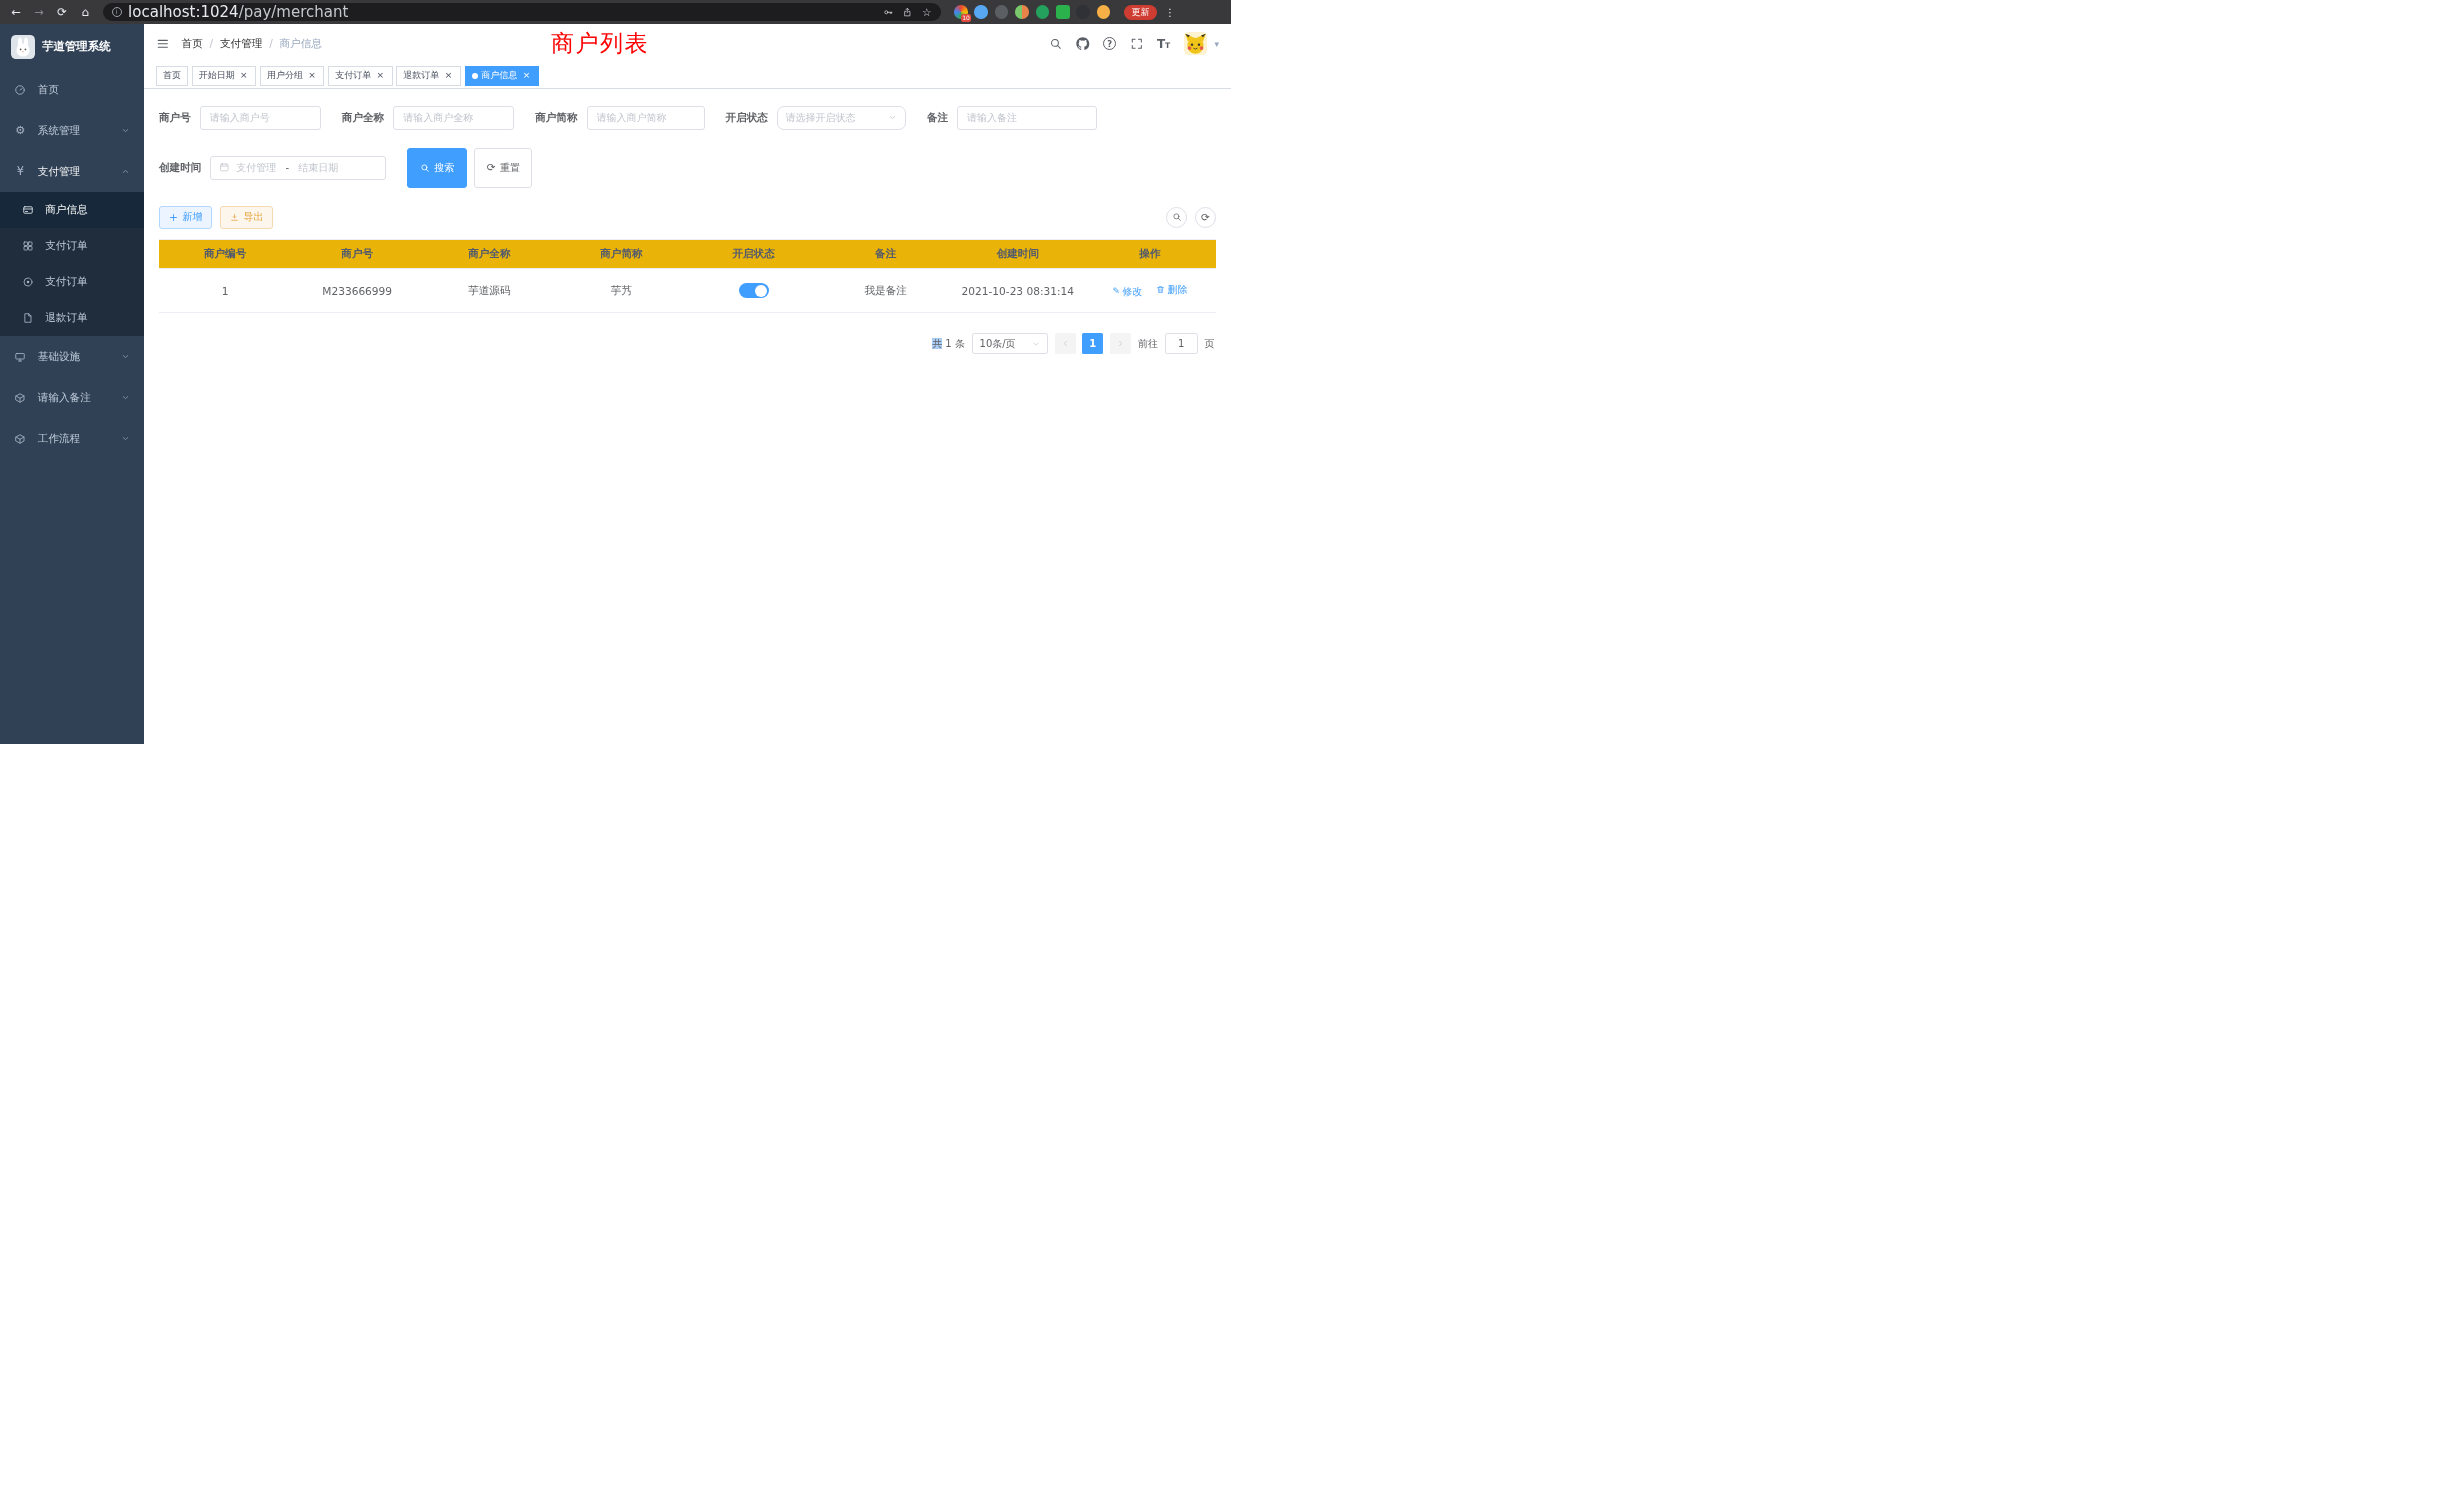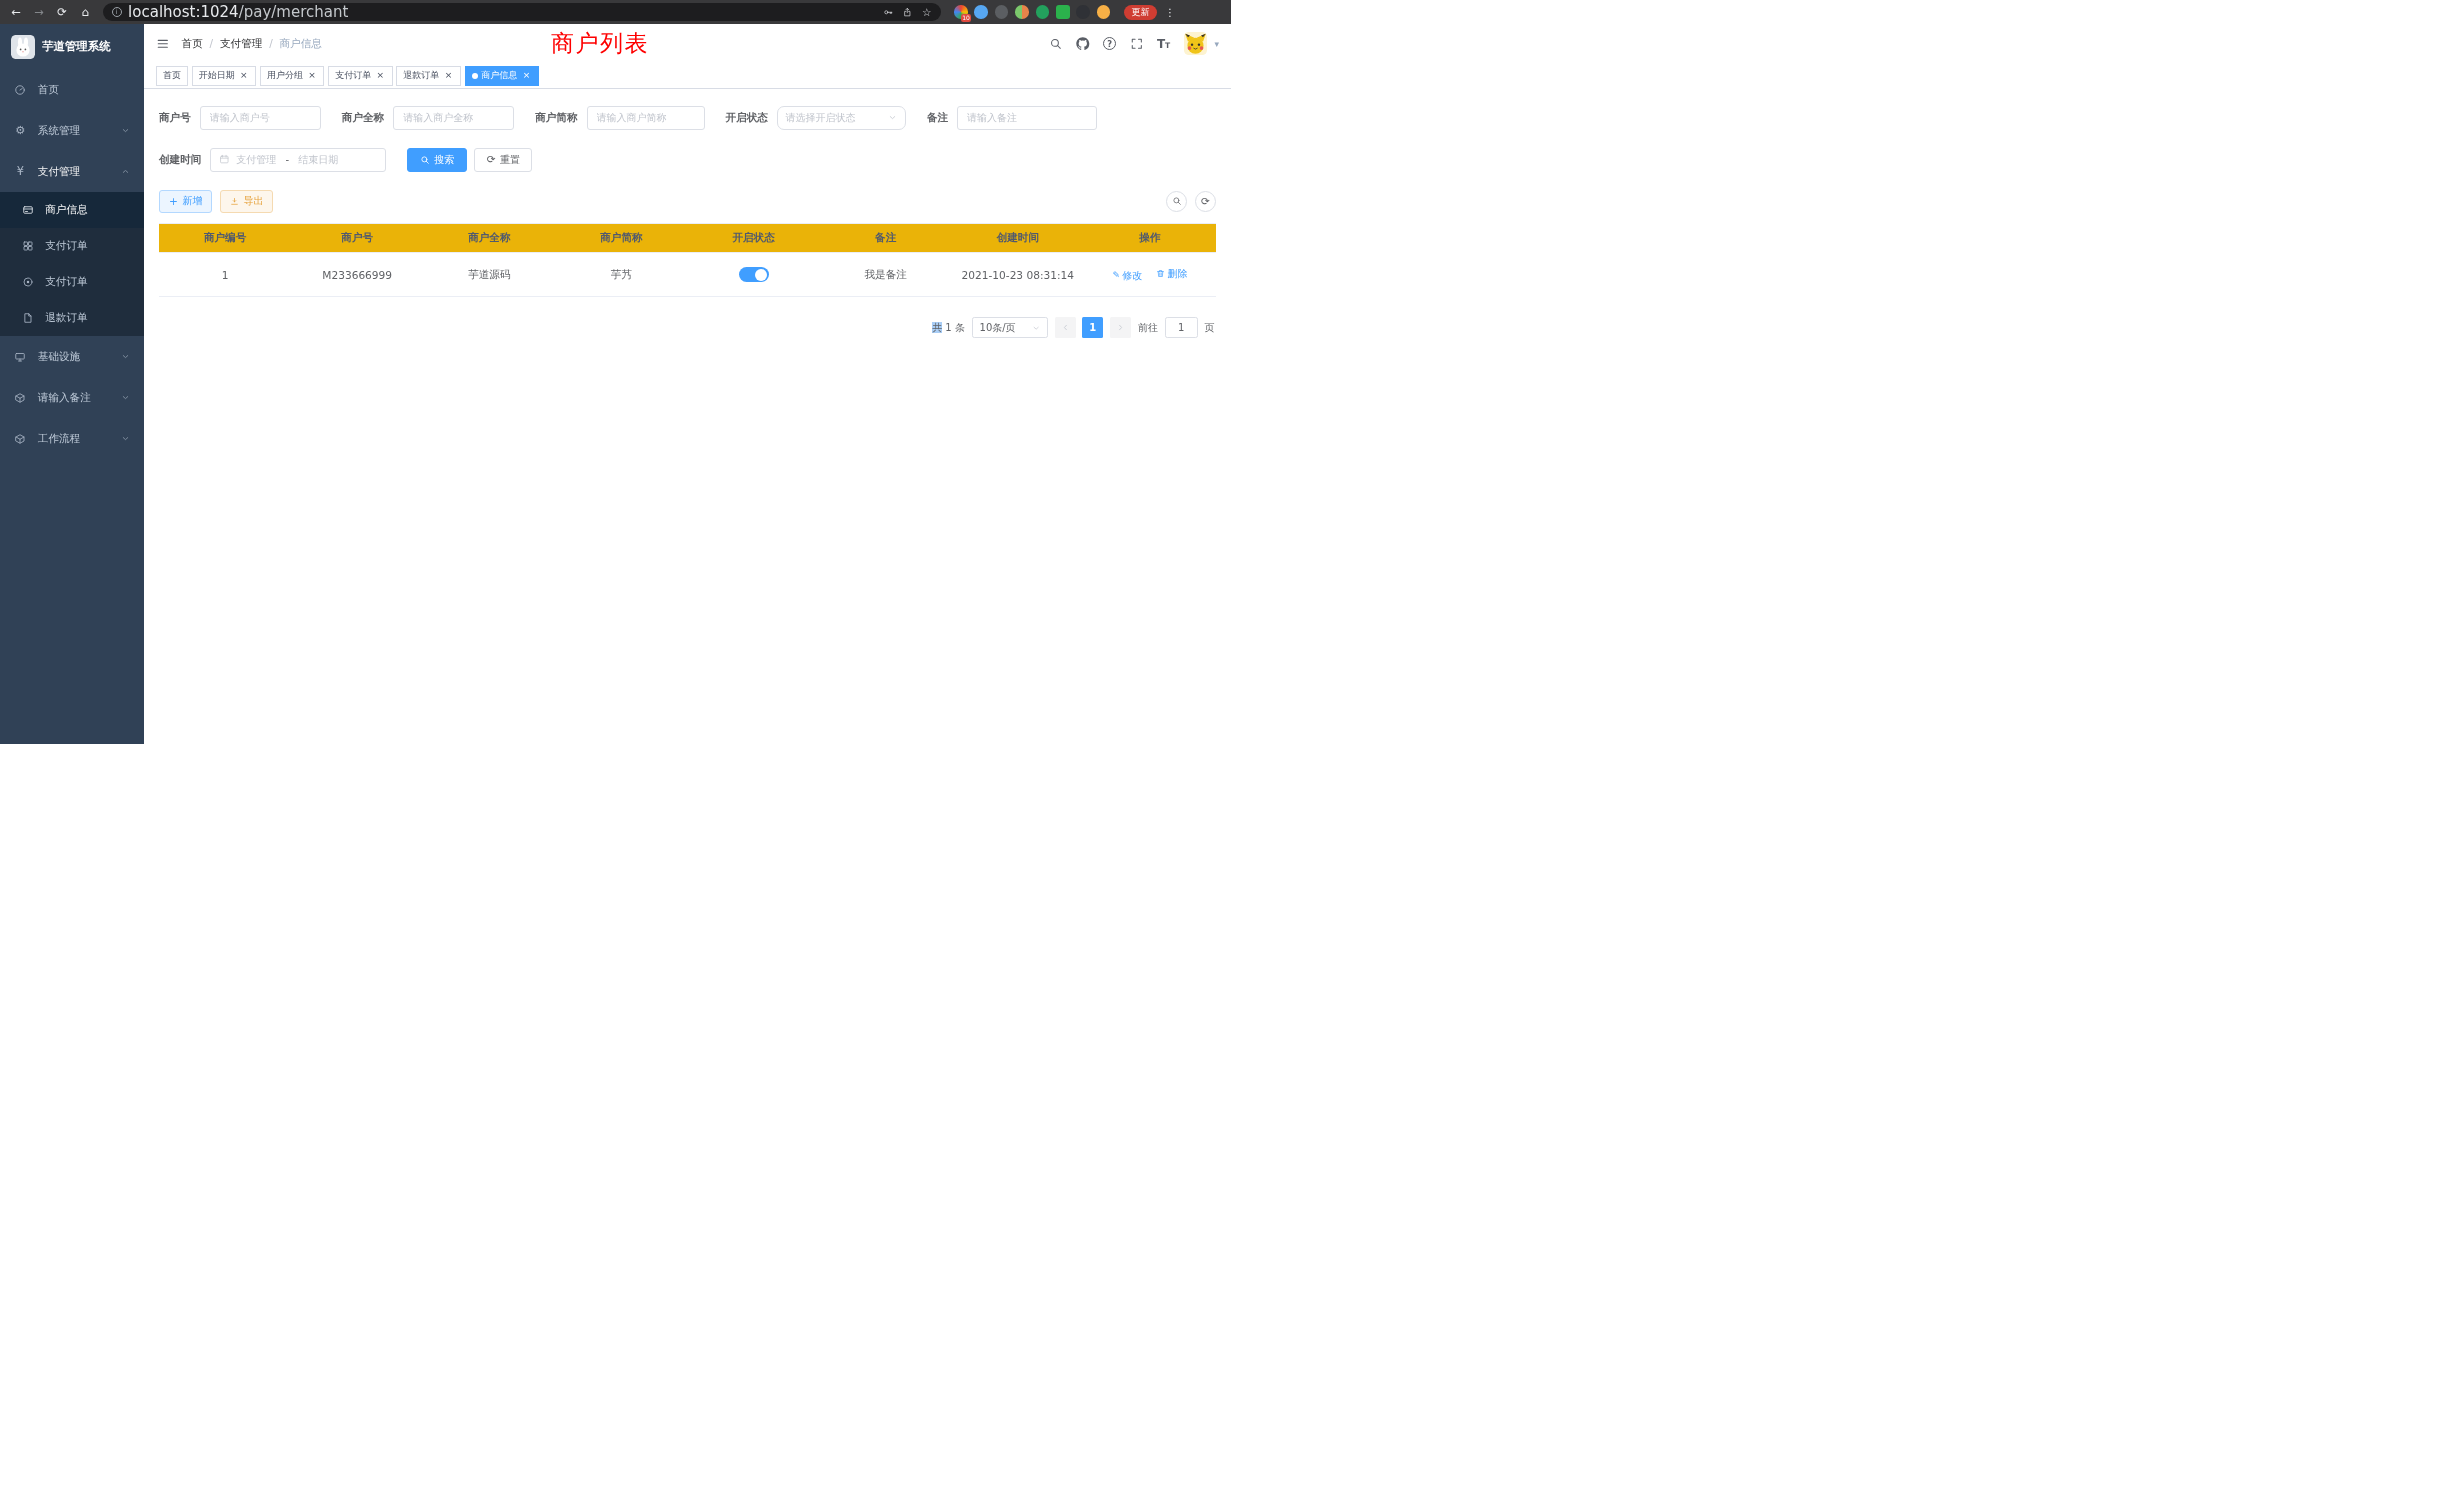--- a/index.html
+++ b/index.html
@@ -84,21 +84,21 @@
 .f-label{font-size:10.6px;color:#606266;font-weight:700;margin-right:9px;white-space:nowrap}
 .f-input{height:24px;border:0.8px solid #dcdfe6;border-radius:3px;padding:0 9px;font-size:10px;color:#606266;outline:none;font-family:inherit}
 .f-input::placeholder{color:#c0c4cc}
 .w155{width:118px}.w160{width:121px}.w185{width:140px}
 .f-select{width:129px;height:24px;border:0.8px solid #dcdfe6;border-radius:7px;display:flex;align-items:center;justify-content:space-between;padding:0 7.6px;cursor:pointer;background:#fff}
 .ph{color:#c0c4cc;font-size:10px;white-space:nowrap}
 .f-select .sv{width:9px;height:9px;color:#c0c4cc}
 .f-range{width:176px;height:24px;border:0.8px solid #dcdfe6;border-radius:3px;display:flex;align-items:center;gap:6.8px;padding:0 7.6px;cursor:text;background:#fff}
 .f-range .sep{color:#606266;font-size:10px;margin:0 2.3px}
 .f-range .sv{width:10.6px;height:10.6px;color:#c0c4cc;stroke-width:1.6}
-.btn{height:24px;border:0.8px solid #dcdfe6;border-radius:3px;background:#fff;color:#606266;font-size:10px;display:inline-flex;align-items:center;gap:4.5px;padding:0 11.4px;cursor:pointer;font-family:inherit}
+.btn{height:40px;border:0.8px solid #dcdfe6;border-radius:3px;background:#fff;color:#606266;font-size:10px;display:inline-flex;align-items:center;gap:4.5px;padding:0 11.4px;cursor:pointer;font-family:inherit}
 .btn .sv{width:10px;height:10px}
 .btn-primary{background:#409eff;border-color:#409eff;color:#fff}
 .mr10{margin-right:7.6px}
 .refresh-ch{font-size:10.6px;line-height:1;display:inline-block}
 
 
 .toolbar{display:flex;align-items:center;margin-bottom:10.6px}
 .btn-sm{height:23px;padding:0 9px;font-size:10px;border-radius:3px;display:inline-flex;align-items:center;gap:4.5px;cursor:pointer;font-family:inherit}
 .btn-sm .sv{width:9px;height:9px}
 .btn-plain-primary{background:#ecf5ff;border:0.8px solid #b3d8ff;color:#409eff}

